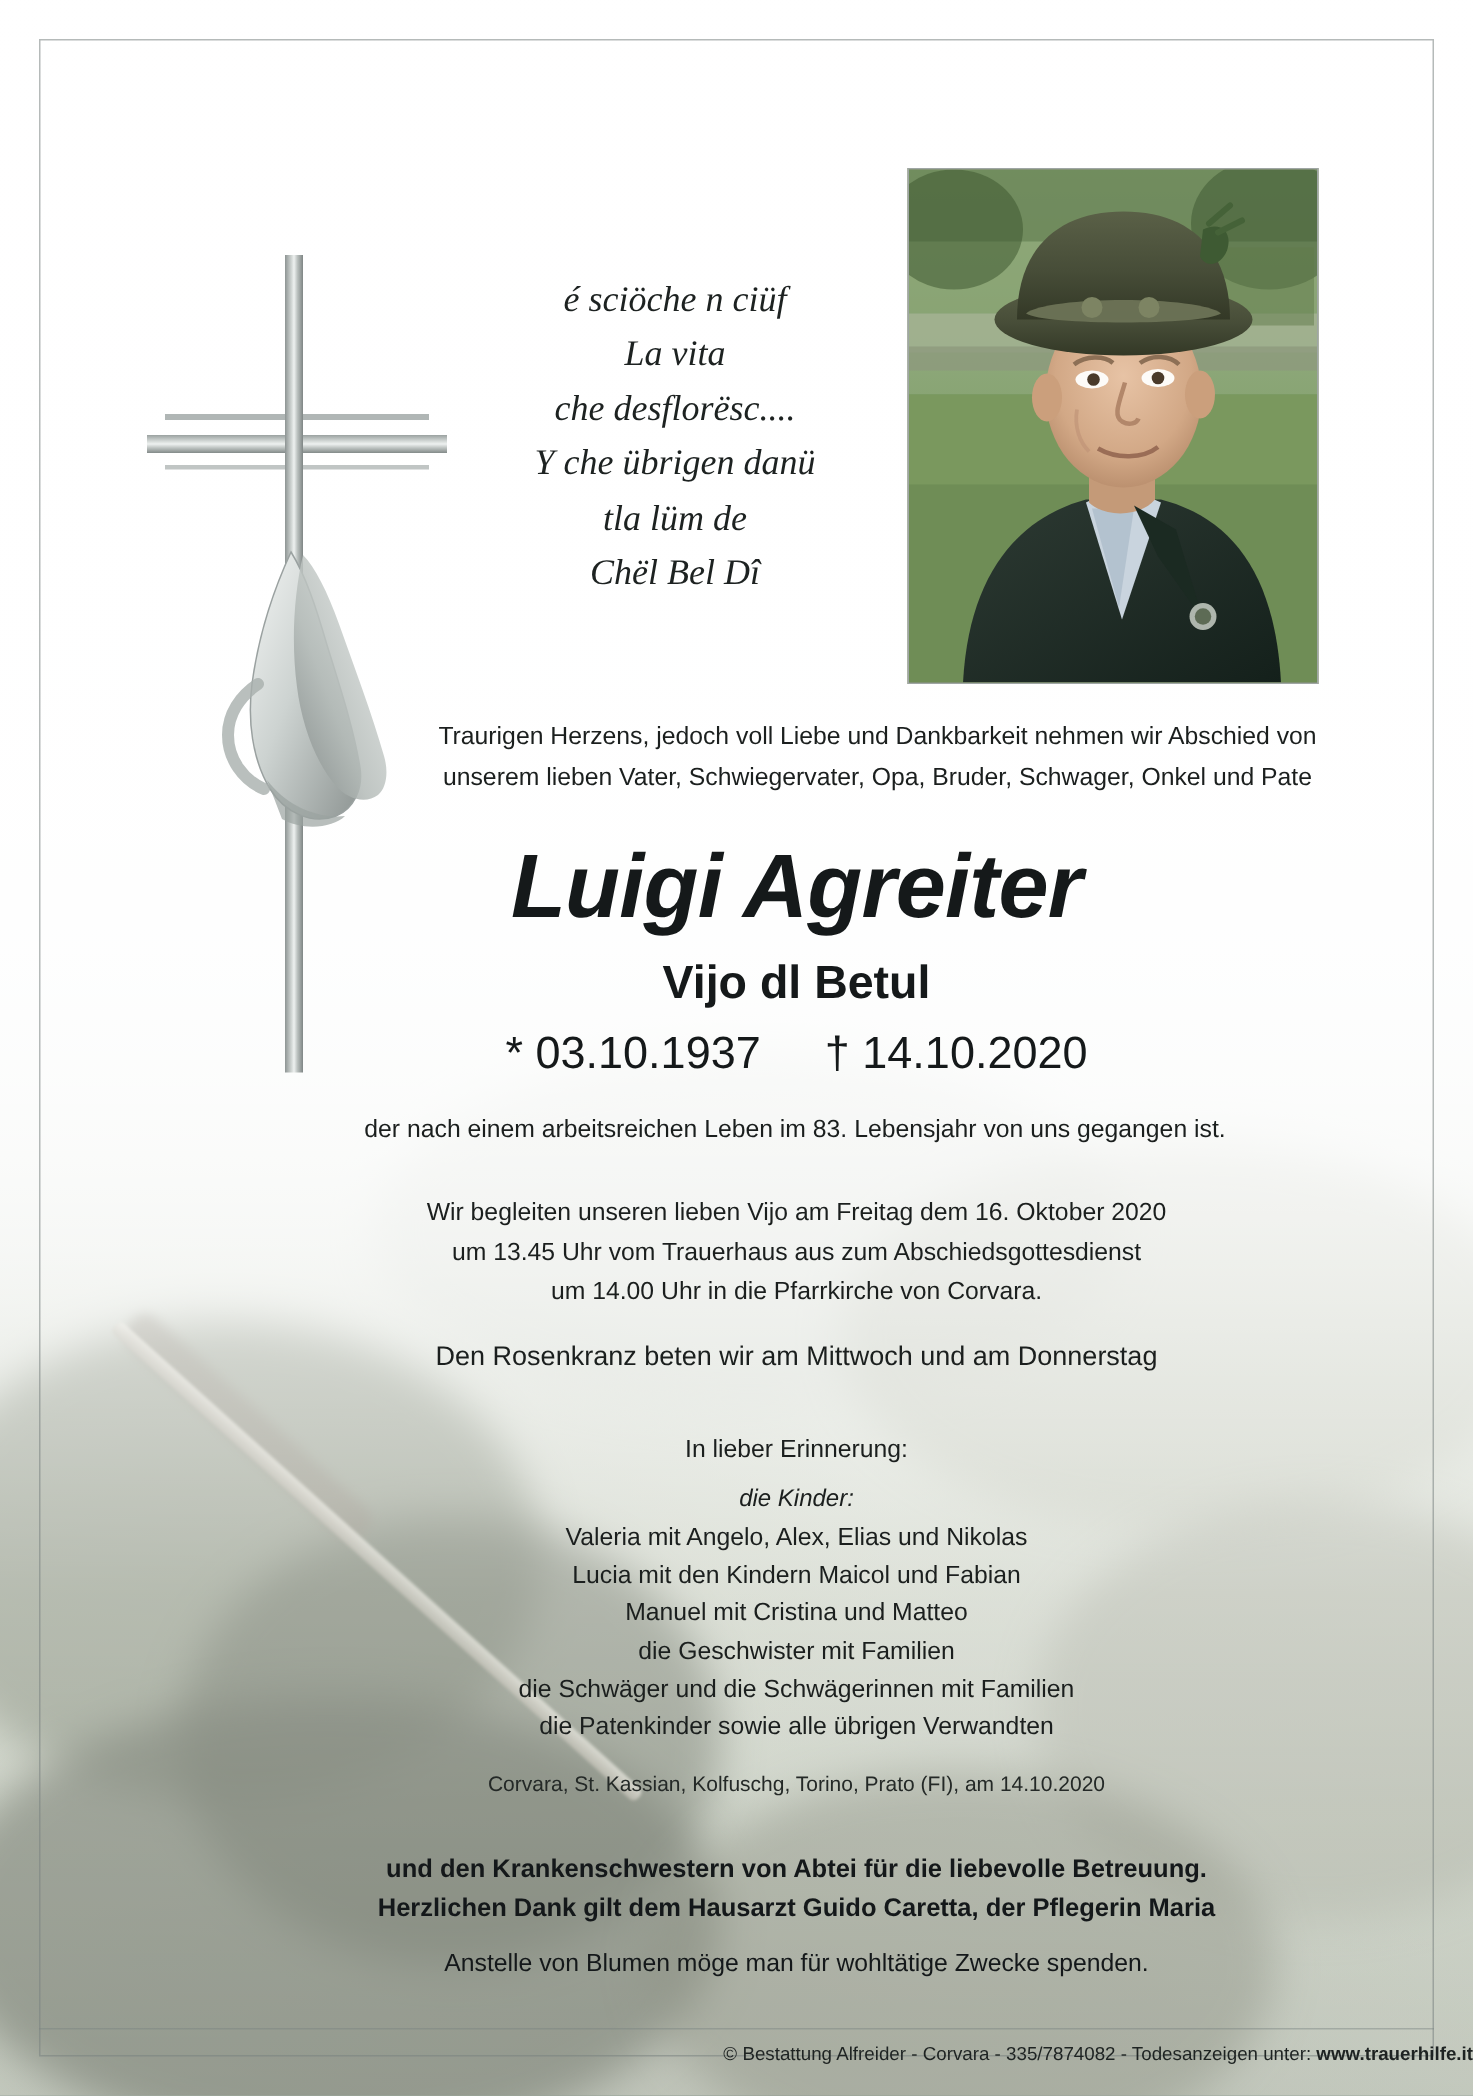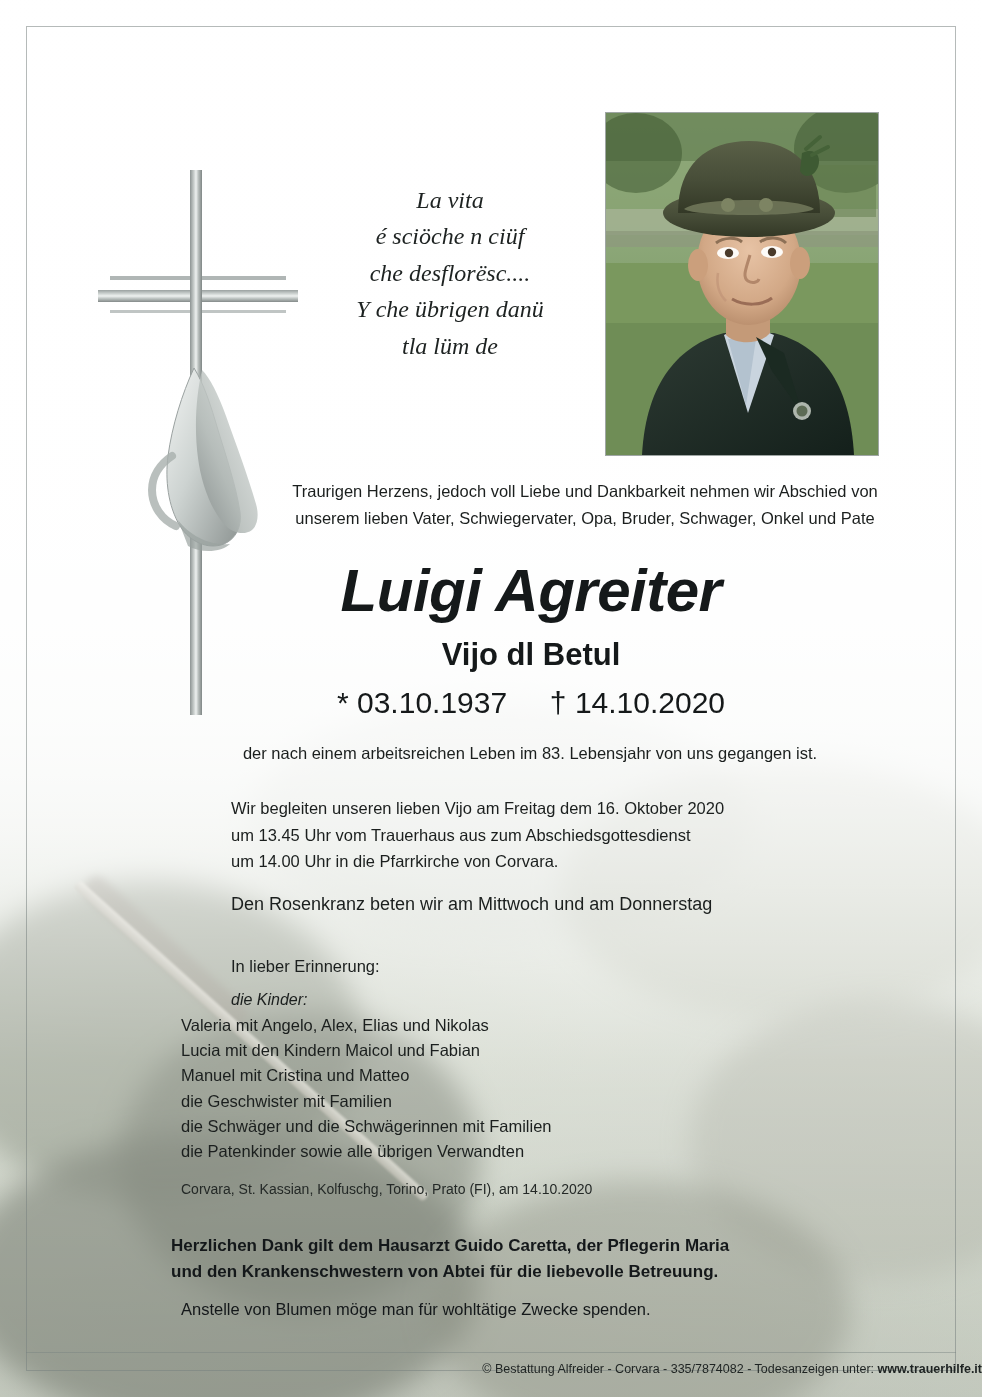--- a/index.html
+++ b/index.html
@@ -228,21 +228,21 @@
     position: absolute;
     left: 190px;
     top: 744px;
     width: 680px;
     text-align: center;
     font-size: 16.5px;
     color: #1b1f1e;
   }
   .block {
     position: absolute;
-    text-align: left;
+    text-align: center;
     color: #1b1f1e;
   }
   .funeral {
     left: 231px;
     top: 795px;
     width: 600px;
     font-size: 16.5px;
     line-height: 1.62;
   }
   .rosary {
@@ -425,25 +425,26 @@
         <path d="M196 40 C208 34 216 42 212 54 C208 64 198 66 194 58 Z" fill="#3e5a33"></path>
         <path d="M200 36 L214 24 M206 42 L222 34" stroke="#456238" stroke-width="4" stroke-linecap="round"></path>
 
         <path d="M150 224 L178 240 L196 300 L166 258 Z" fill="#1b2a22"></path>
         <circle cx="196" cy="298" r="9" fill="#c8cfc6" opacity="0.85"></circle>
         <circle cx="196" cy="298" r="5.5" fill="#5d6b55"></circle>
       </svg>
     </div>
 
     <div class="poem">
+      <div>é sciöche n ciüf</div>
       <div>La vita</div>
-      <div>é sciöche n ciüf</div>
       <div>che desflorësc....</div>
       <div>Y che übrigen danü</div>
       <div>tla lüm de</div>
+      <div>Chël Bel Dî</div>
     </div>
 
     <div class="intro">
       <div>Traurigen Herzens, jedoch voll Liebe und Dankbarkeit nehmen wir Abschied von</div>
       <div>unserem lieben Vater, Schwiegervater, Opa, Bruder, Schwager, Onkel und Pate</div>
     </div>
 
     <div class="name">Luigi Agreiter</div>
     <div class="subname">Vijo dl Betul</div>
 
@@ -475,22 +476,22 @@
       <div>Lucia mit den Kindern Maicol und Fabian</div>
       <div>Manuel mit Cristina und Matteo</div>
       <div>die Geschwister mit Familien</div>
       <div>die Schwäger und die Schwägerinnen mit Familien</div>
       <div>die Patenkinder sowie alle übrigen Verwandten</div>
     </div>
 
     <div class="block places">Corvara, St. Kassian, Kolfuschg, Torino, Prato (FI), am 14.10.2020</div>
 
     <div class="block thanks">
+      <div>und den Krankenschwestern von Abtei für die liebevolle Betreuung.</div>
       <div>Herzlichen Dank gilt dem Hausarzt Guido Caretta, der Pflegerin Maria</div>
-      <div>und den Krankenschwestern von Abtei für die liebevolle Betreuung.</div>
     </div>
 
     <div class="block flowers">Anstelle von Blumen möge man für wohltätige Zwecke spenden.</div>
 
     <div class="footer-rule"></div>
     <div class="footer">
       <span>© Bestattung Alfreider - Corvara - 335/7874082 - Todesanzeigen unter: </span><b>www.trauerhilfe.it</b>
     </div>
 
   </div>

